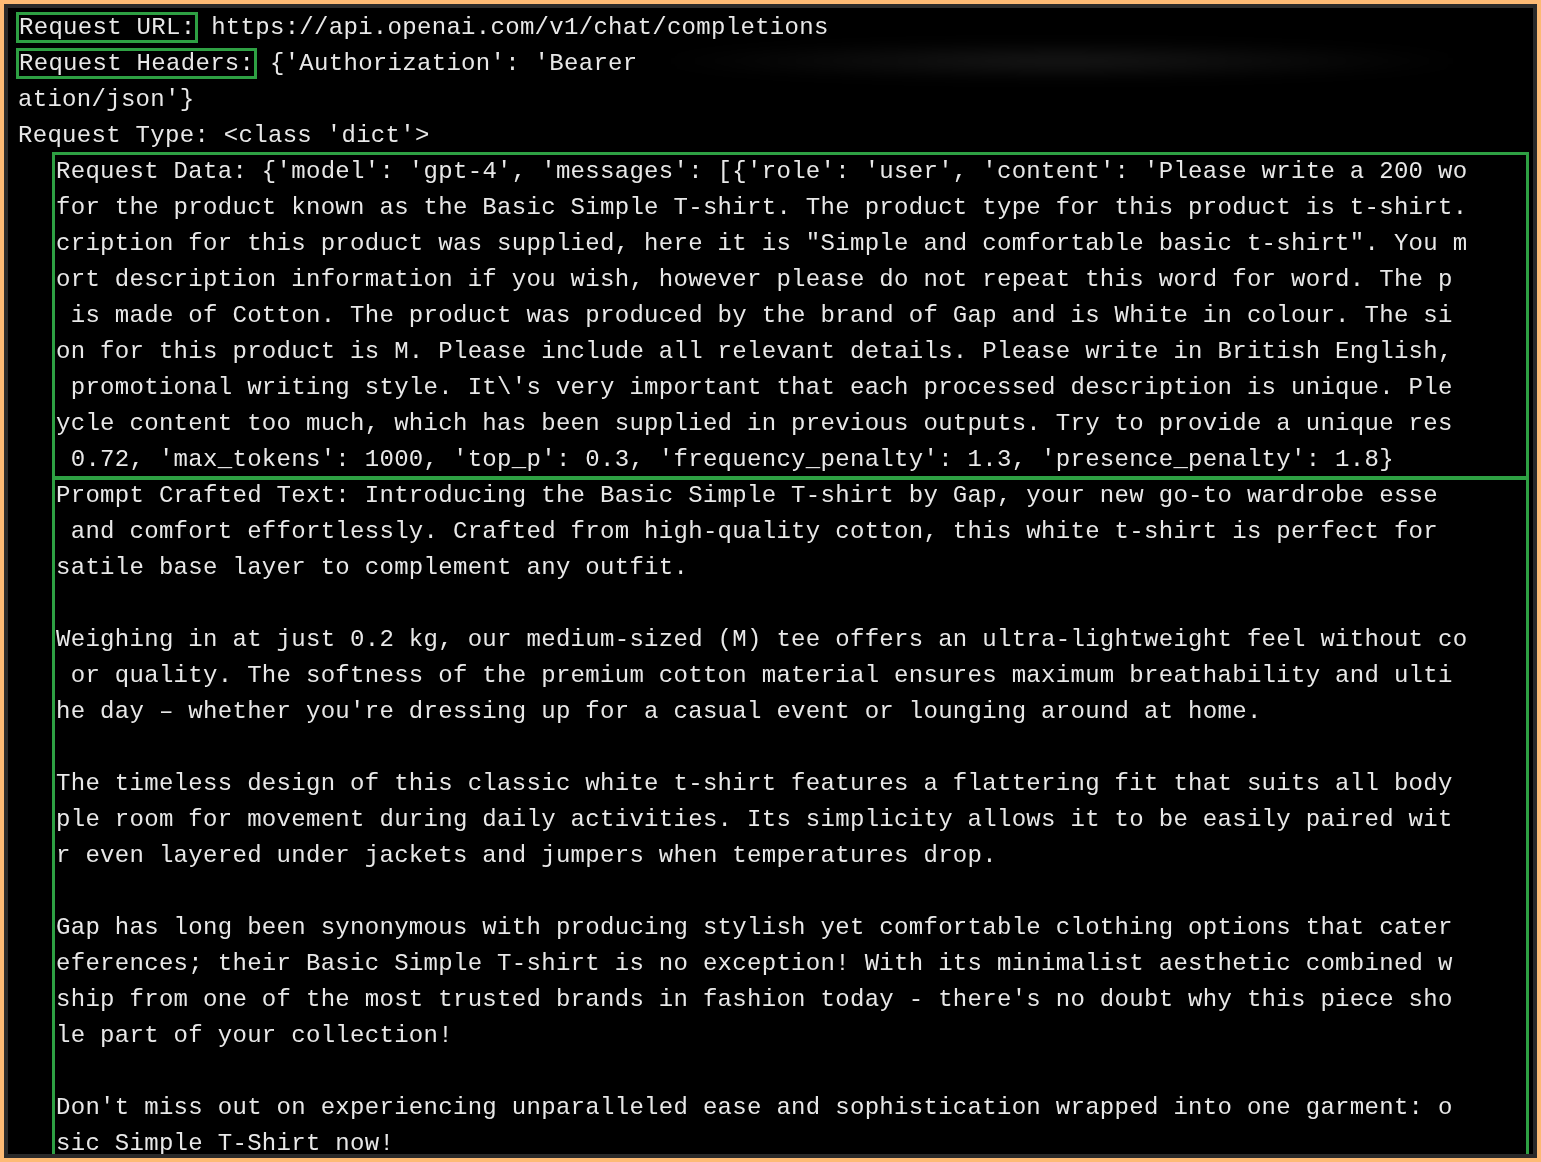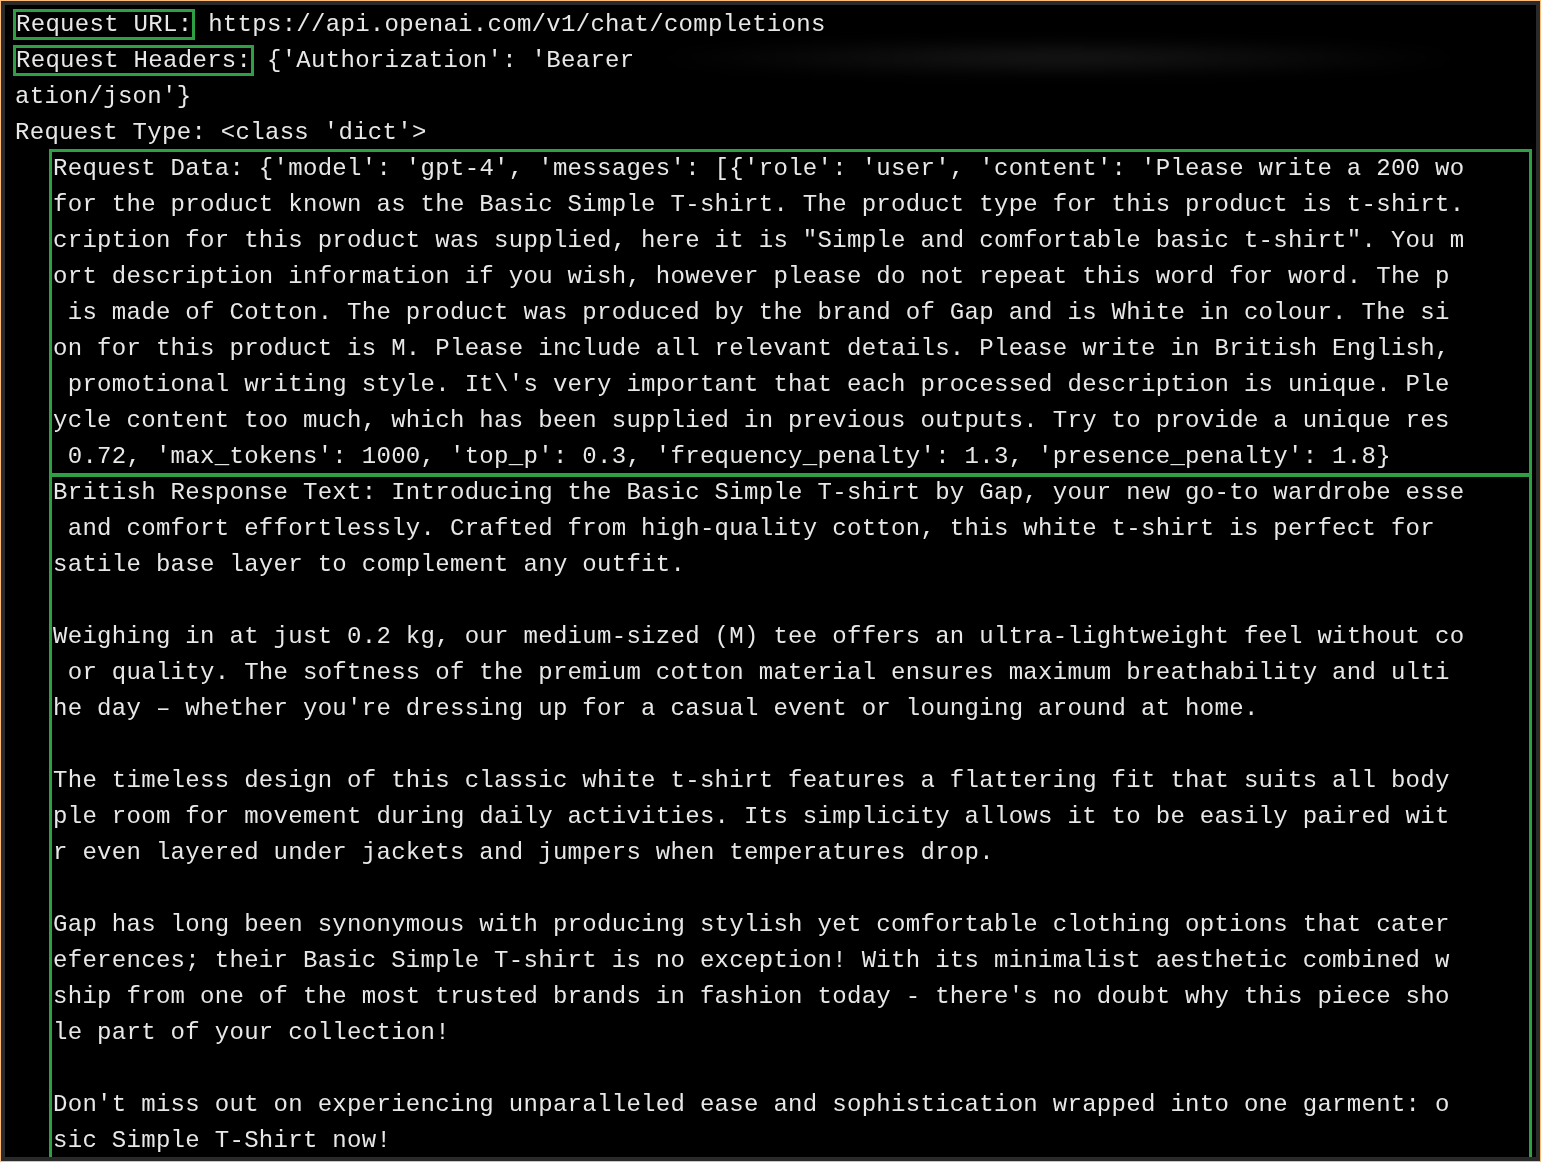--- a/index.html
+++ b/index.html
@@ -9,21 +9,21 @@
     width: 1541px;
     height: 1162px;
     overflow: hidden;
   }
   .outer-frame {
     box-sizing: border-box;
     width: 1541px;
     height: 1162px;
     padding: 4px;
     background: #2a2a2a;
-    border: 1px solid #fdba74;
+    border: 4px solid #fdba74;
   }
   .console {
     box-sizing: border-box;
     width: 100%;
     height: 100%;
     background: #000;
     color: #e8e8e8;
     font-family: "Consolas", "Courier New", monospace;
     font-size: 24px;
     line-height: 36px;
@@ -71,21 +71,21 @@
 
 <div class="outer-frame">
 <div class="console"><span class="line"><span class="hl">Request URL:</span><span> https://api.openai.com/v1/chat/completions</span></span><span class="line"><span class="hl">Request Headers:</span><span> {'Authorization': 'Bearer </span><span class="redact"></span></span><span class="line">ation/json'}</span><span class="line"><span>Request Type:</span><span> &lt;class 'dict'&gt;</span></span><span class="hl-block"><span>Request Data:</span><span> {'model': 'gpt-4', 'messages': [{'role': 'user', 'content': 'Please write a 200 wo
 for the product known as the Basic Simple T-shirt. The product type for this product is t-shirt.
 cription for this product was supplied, here it is "Simple and comfortable basic t-shirt". You m
 ort description information if you wish, however please do not repeat this word for word. The p
  is made of Cotton. The product was produced by the brand of Gap and is White in colour. The si
 on for this product is M. Please include all relevant details. Please write in British English,
  promotional writing style. It\'s very important that each processed description is unique. Ple
 ycle content too much, which has been supplied in previous outputs. Try to provide a unique res
- 0.72, 'max_tokens': 1000, 'top_p': 0.3, 'frequency_penalty': 1.3, 'presence_penalty': 1.8}</span></span><span class="hl-block"><span>British Response Text:</span><span> Introducing the Basic Simple T-shirt by Gap, your new go-to wardrobe esse
+ 0.72, 'max_tokens': 1000, 'top_p': 0.3, 'frequency_penalty': 1.3, 'presence_penalty': 1.8}</span></span><span class="hl-block"><span>Prompt Crafted Text:</span><span> Introducing the Basic Simple T-shirt by Gap, your new go-to wardrobe esse
  and comfort effortlessly. Crafted from high-quality cotton, this white t-shirt is perfect for 
 satile base layer to complement any outfit.
 
 Weighing in at just 0.2 kg, our medium-sized (M) tee offers an ultra-lightweight feel without co
  or quality. The softness of the premium cotton material ensures maximum breathability and ulti
 he day – whether you're dressing up for a casual event or lounging around at home.
 
 The timeless design of this classic white t-shirt features a flattering fit that suits all body
 ple room for movement during daily activities. Its simplicity allows it to be easily paired wit
 r even layered under jackets and jumpers when temperatures drop.

